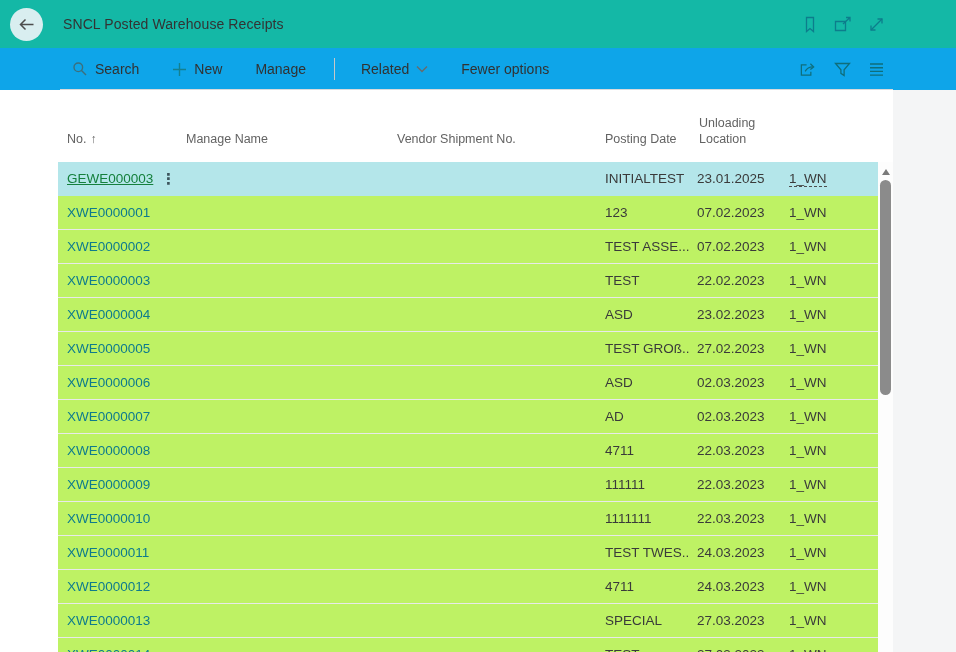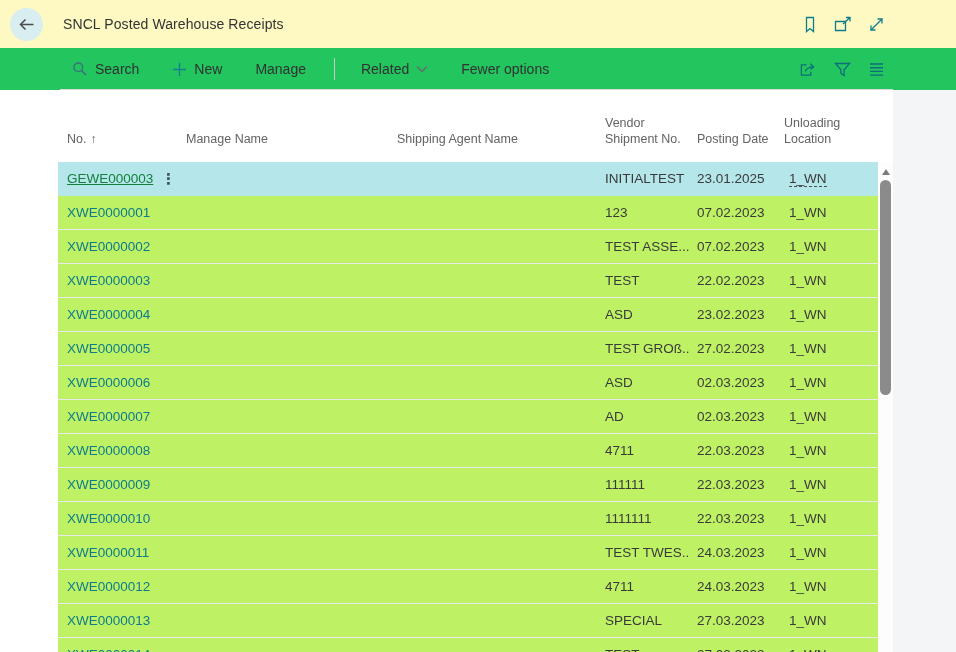--- a/index.html
+++ b/index.html
@@ -1,30 +1,30 @@
 <!DOCTYPE html>
 <html><head>
 <meta charset="utf-8">
 <style>
   * { margin:0; padding:0; box-sizing:border-box; }
   html,body { width:956px; height:652px; overflow:hidden; background:#fff;
     font-family:"Liberation Sans","DejaVu Sans",sans-serif; }
   .app { position:relative; width:956px; height:652px; }
 
   
-  .titlebar { position:absolute; top:0; left:0; right:0; height:48px; background:#fef9c3;
+  .titlebar { position:absolute; top:0; left:0; right:0; height:48px; background:#14b8a6;
     display:flex; align-items:center; }
   .back-btn { width:33px; height:33px; border-radius:50%; background:#d9eef0; border:none;
     margin-left:10px; display:flex; align-items:center; justify-content:center; cursor:pointer; flex:0 0 auto; }
   .page-title { margin-left:20px; font-size:14px; color:#333; font-weight:400; letter-spacing:.1px; }
   .titlebar-icons { margin-left:auto; display:flex; align-items:center; gap:15px; padding-right:71px; }
   .tb-icon { width:18px; height:18px; display:flex; align-items:center; justify-content:center; cursor:pointer; }
 
   
-  .toolbar { position:absolute; top:48px; left:0; right:0; height:42px; background:#22c55e;
+  .toolbar { position:absolute; top:48px; left:0; right:0; height:42px; background:#0ea5e9;
     display:flex; align-items:center; }
   .toolbar::after { content:""; position:absolute; bottom:0; left:60px; right:63px; height:1px; background:#d9dadb; }
   .toolbar-left { display:flex; align-items:center; padding-left:70px; gap:0; }
   .tool-item { display:flex; align-items:center; gap:7px; font-size:14px; color:#323232;
     background:none; border:none; cursor:pointer; font-family:inherit; padding:4px 2px; }
   .tool-item + .tool-item { margin-left:29px; }
   .tool-sep { width:1px; height:22px; background:#c8c8c8; margin:0 24px 0 26px; }
   .toolbar-right { margin-left:auto; display:flex; align-items:center; gap:16px; padding-right:71px; }
 
   
@@ -165,21 +165,20 @@
   <div class="content">
     <div class="right-strip"></div>
 
     <div class="grid">
       <div class="grid-header">
         <div class="hcell h-no">
           <span>No.</span><span class="sort-arrow">↑</span>
         </div>
         <div class="hcell"></div>
         <div class="hcell h-vendor">Manage Name</div>
-        <div class="hcell h-agent">Shipping Agent Name</div>
         <div class="hcell h-ship">Vendor Shipment No.</div>
         <div class="hcell h-date">Posting Date</div>
         <div class="hcell h-unload">Unloading Location</div>
       </div>
       <div class="table-body">
           <div class="row selected">
     <div class="cell c-no"><a href="#">GEWE000003</a></div>
     <div class="cell"><span class="dots"></span></div>
     <div class="cell c-vendor"></div>
     <div class="cell c-agent"></div>

